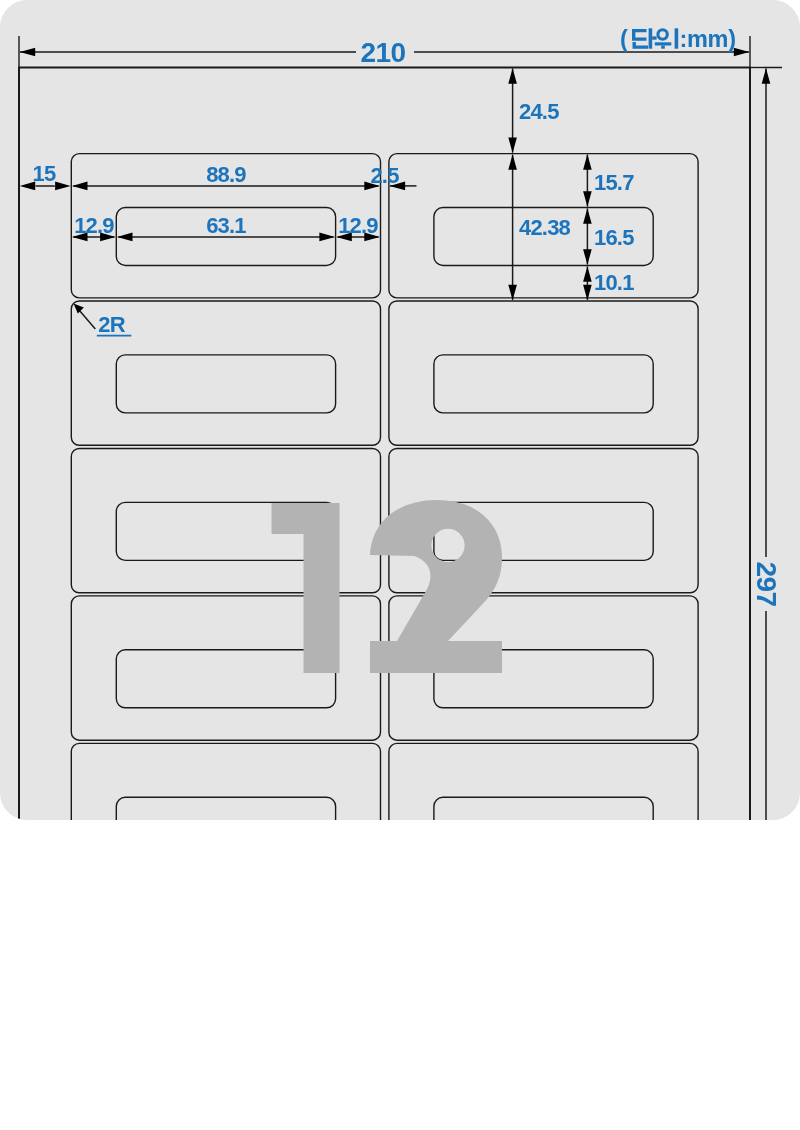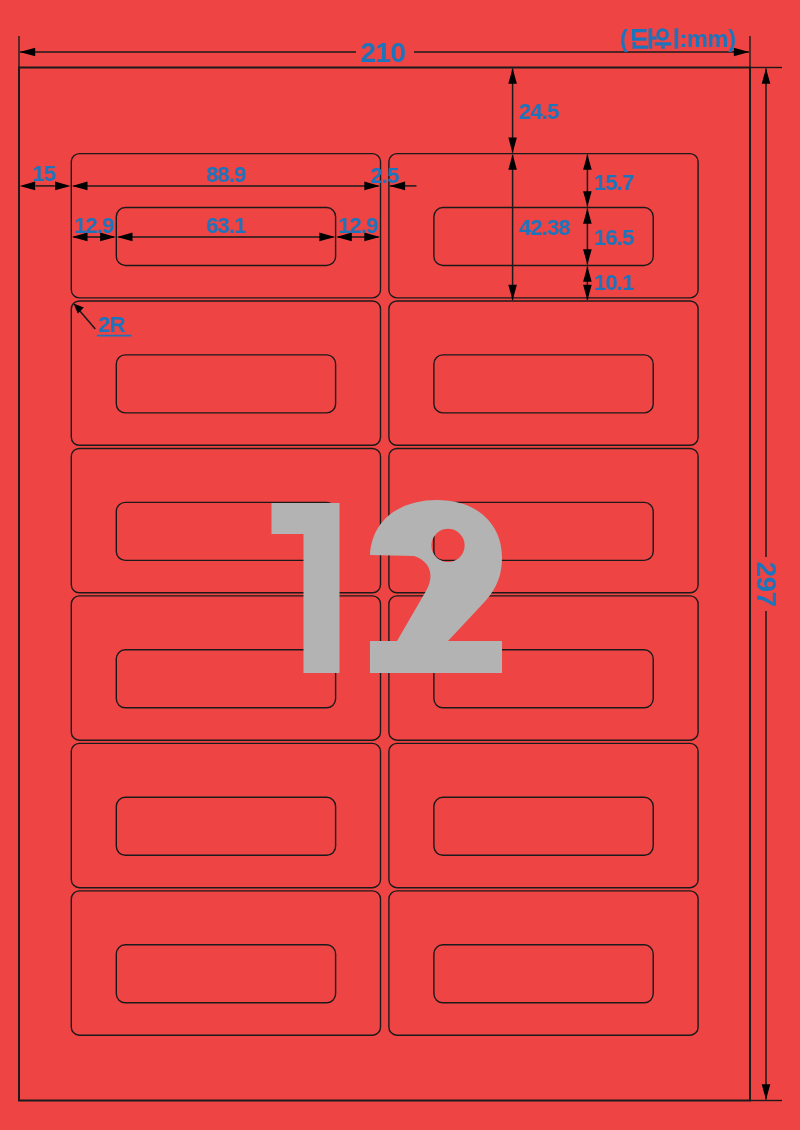--- a/index.html
+++ b/index.html
@@ -1,15 +1,15 @@
 <!DOCTYPE html>
 <html><head><meta charset="utf-8"><style>
 html,body{margin:0;padding:0;background:#fff;}
 *{box-sizing:border-box;}
-.wrap{position:relative;width:800px;height:1130px;background:#ef4444;overflow:hidden;}
+.wrap{position:relative;width:800px;height:820px;background:#e5e5e5;overflow:hidden;border-radius:27px;}
 text{font-family:"Liberation Sans", sans-serif;font-weight:bold;fill:#1b74bc;}
 .d{font-size:22px;letter-spacing:-0.8px;}
 .big{font-size:28px;letter-spacing:-0.5px;}
 .u{font-size:23.5px;letter-spacing:-0.3px;}
 </style></head><body>
 <div class="wrap">
 <svg width="800" height="1130" viewBox="0 0 800 1130" xmlns="http://www.w3.org/2000/svg">
 
 <g>
         <rect x="71.3" y="153.6" width="309.2" height="144.3" rx="8" ry="8" fill="none" stroke="#1a1a1a" stroke-width="1.4"></rect>

